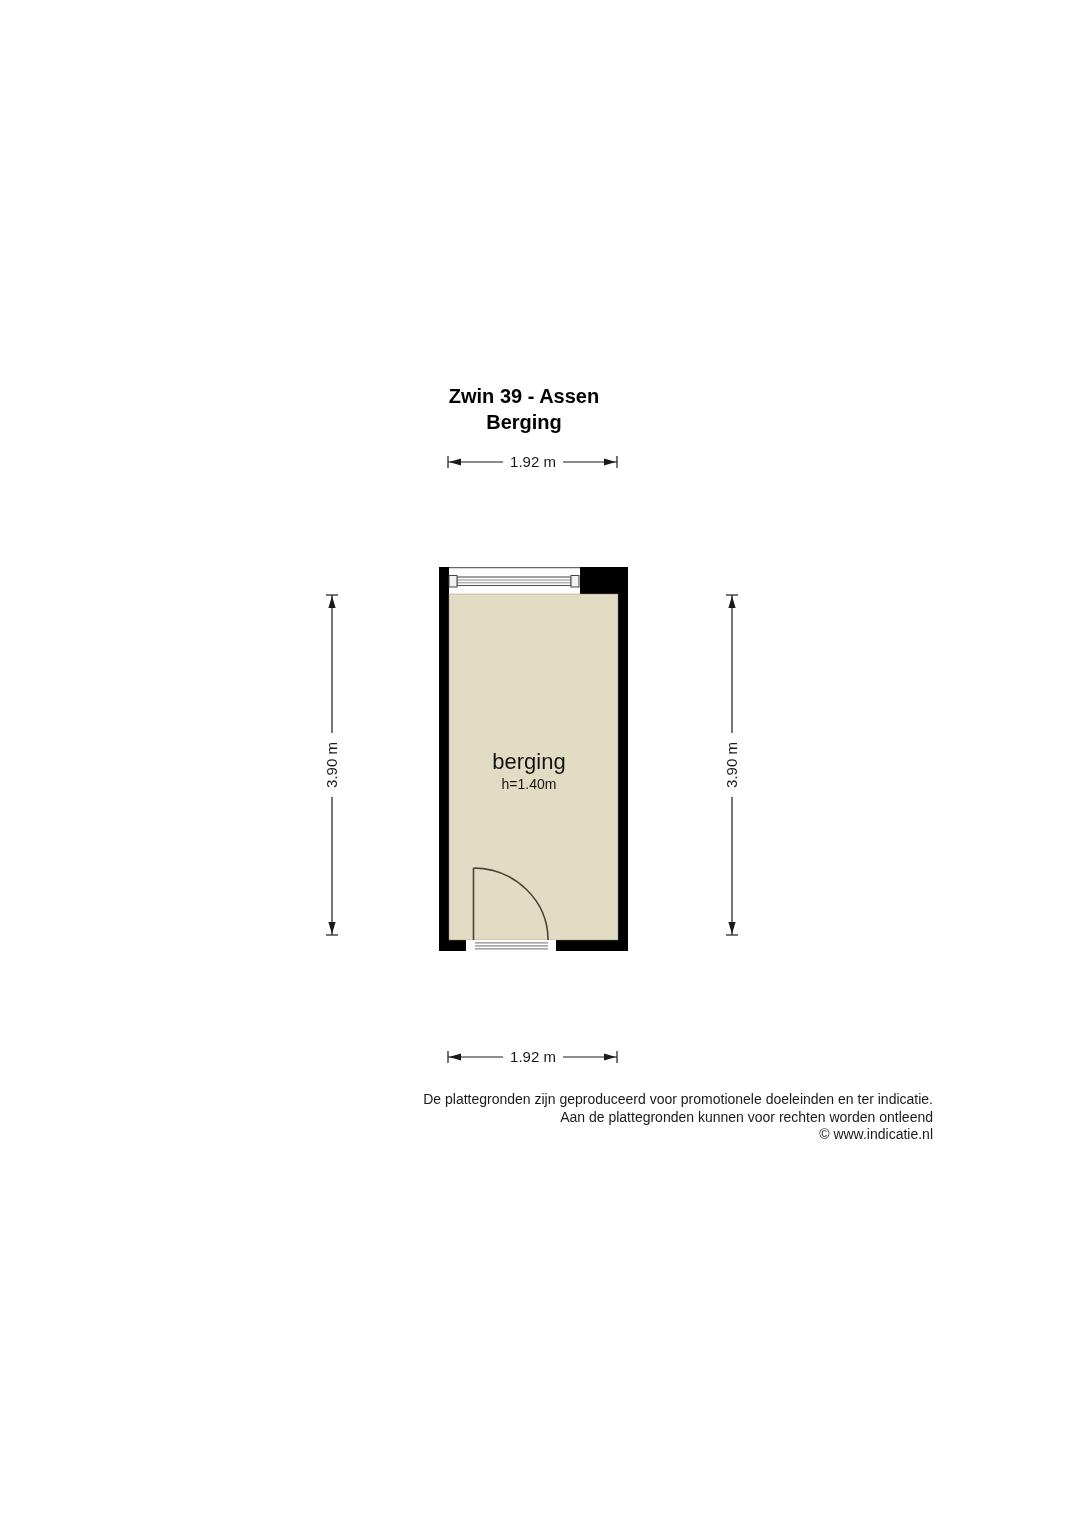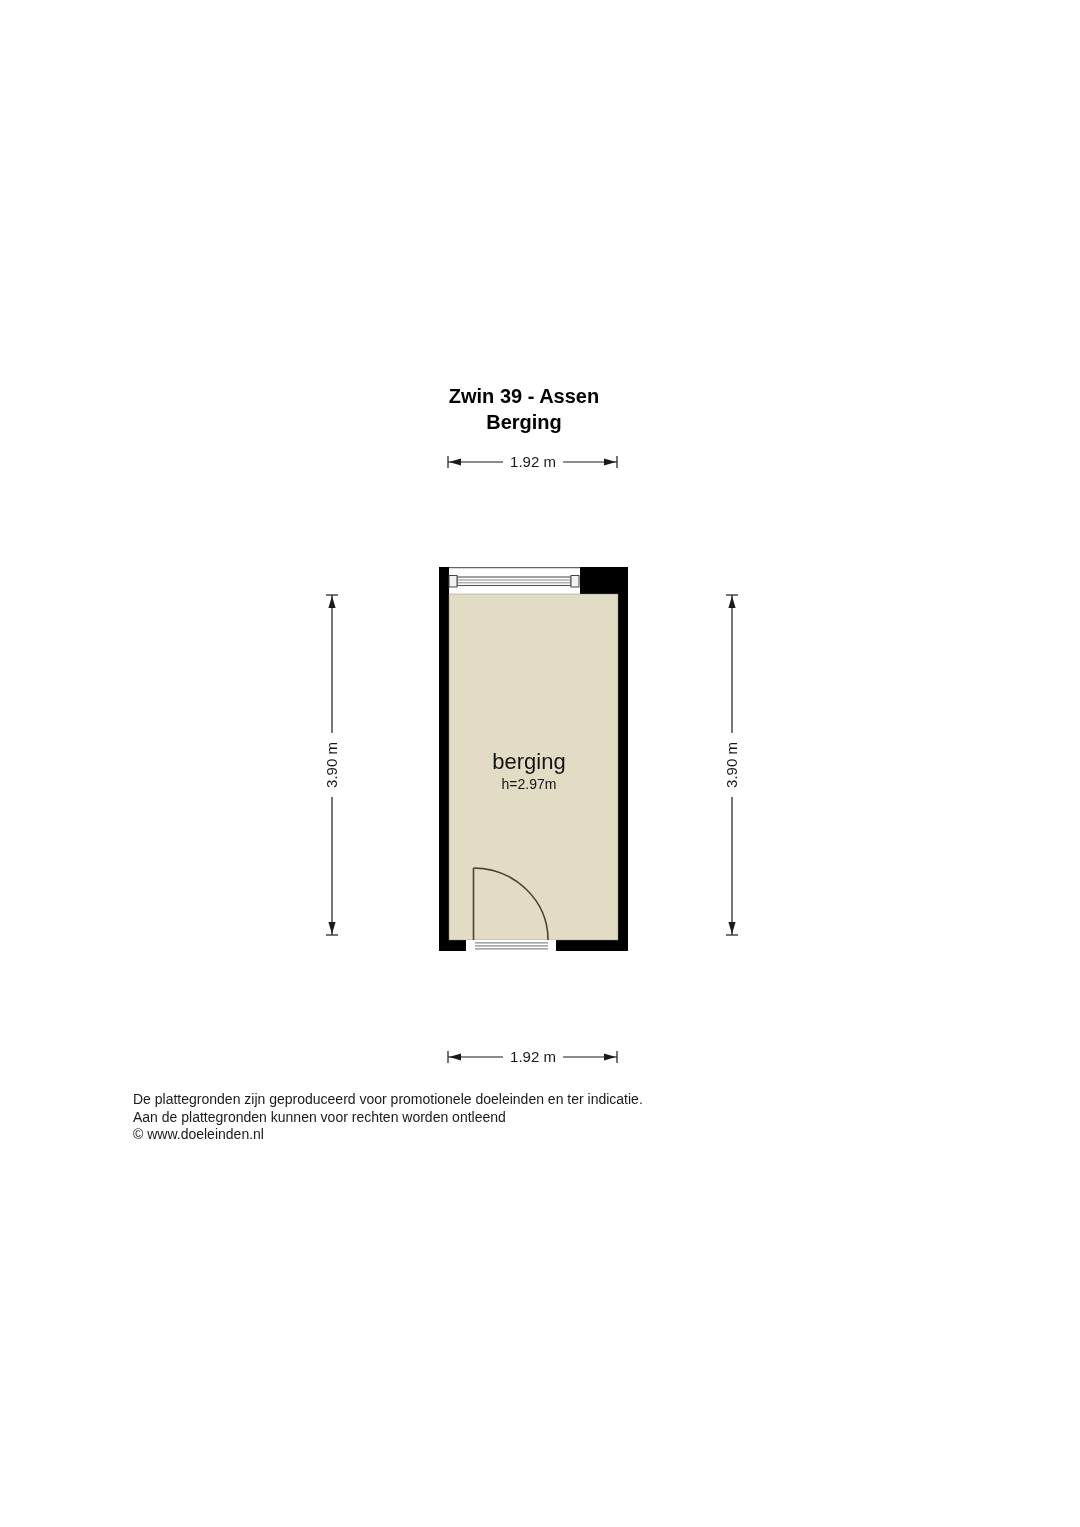--- a/index.html
+++ b/index.html
@@ -44,21 +44,21 @@
   }
   .room-label-block {
     left: 379px; top: 749px; width: 300px;
     text-align: center;
     color: #141414;
   }
   .room-name { font-size: 22px; line-height: 25px; }
   .room-height { font-size: 14px; line-height: 17px; margin-top: 2px; }
   .footer-block {
     left: 133px; top: 1091px; width: 800px;
-    text-align: left;
+    text-align: right;
     font-size: 14px;
     line-height: 17.5px;
     color: #1a1a1a;
   }
 </style>
 </head>
 <body>
 
 <div id="canvas">
 
@@ -135,22 +135,22 @@
   <div class="dim-label" style="left:533px; top:462px;">1.92 m</div>
 
   <div class="dim-label" style="left:533px; top:1057px;">1.92 m</div>
 
   <div class="dim-label vert" style="left:332px; top:765px;">3.90 m</div>
 
   <div class="dim-label vert" style="left:732px; top:765px;">3.90 m</div>
 
   <div class="abs room-label-block">
     <div class="room-name">berging</div>
-    <div class="room-height">h=2.97m</div>
+    <div class="room-height">h=1.40m</div>
   </div>
 
   <div class="abs footer-block">
     <div>De plattegronden zijn geproduceerd voor promotionele doeleinden en ter indicatie.</div>
     <div>Aan de plattegronden kunnen voor rechten worden ontleend</div>
-    <div>© www.doeleinden.nl</div>
+    <div>© www.indicatie.nl</div>
   </div>
 
 </div>
 
 </body></html>

